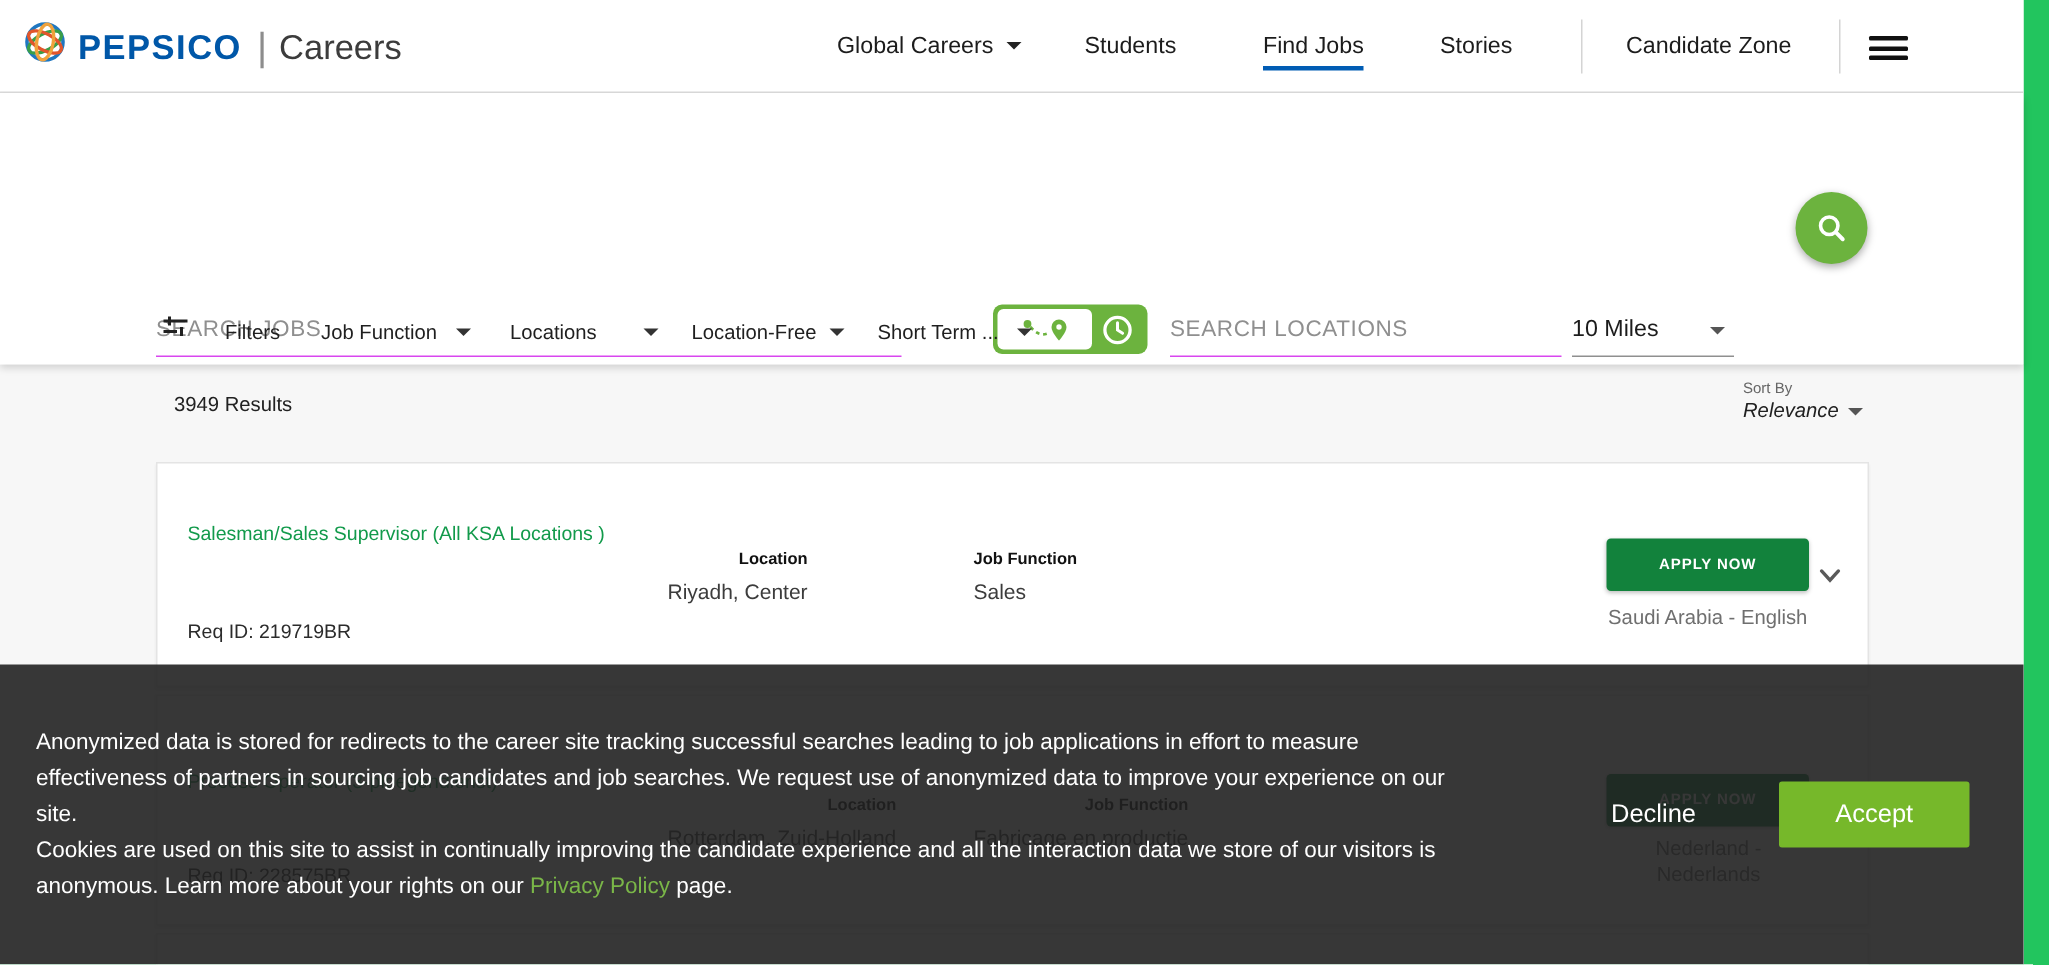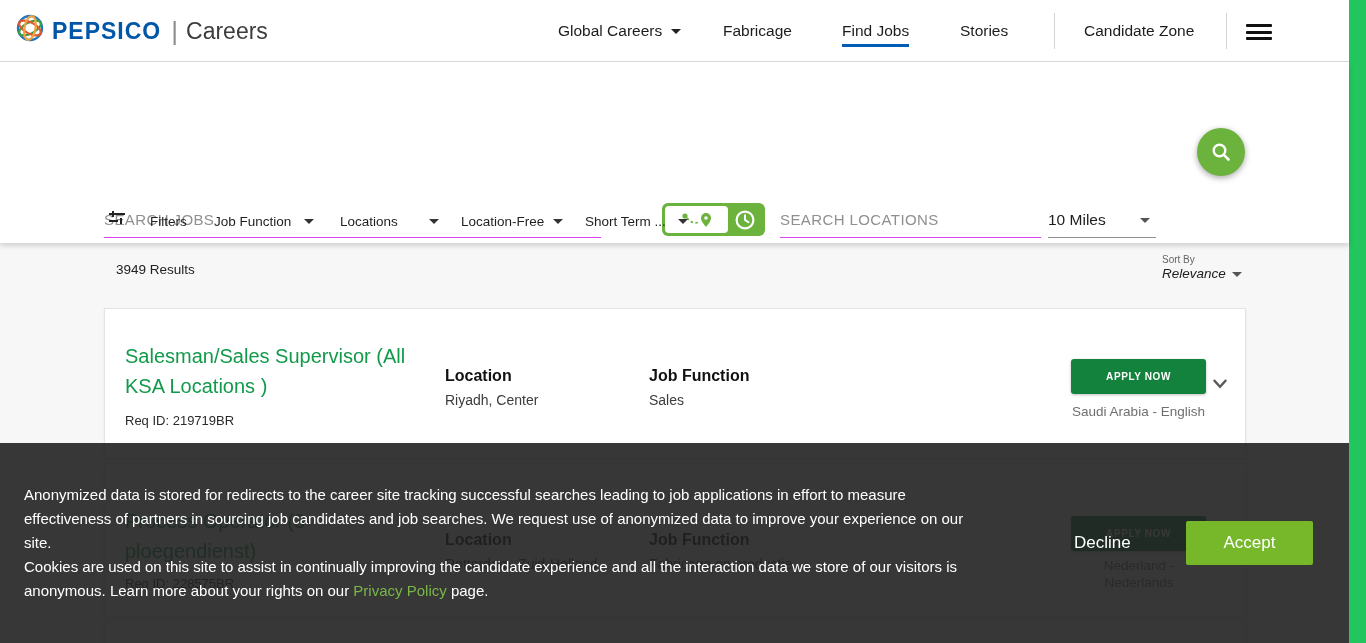--- a/index.html
+++ b/index.html
@@ -50,29 +50,29 @@
   .results-count { position:absolute; left:116px; top:19px; font-size:13.5px; color:#212121; }
   .sort-block { position:absolute; left:1162px; top:11px; cursor:pointer; }
   .sort-by { font-size:10px; color:#666; }
   .sort-value { font-size:13.5px; color:#212121; margin-top:1px;font-style:italic; }
   .sort-caret { display:inline-block; width:0; height:0; border-left:5px solid transparent; border-right:5px solid transparent; border-top:5px solid #555; margin-left:6px; vertical-align:middle; }
 
   .job-card { position:absolute; left:104px; width:1142px; background:#fff; border:1px solid #e4e4e4; box-shadow:0 1px 2px rgba(0,0,0,0.07); }
   .card-1 { top:65px; height:150px; }
   .card-2 { top:220px; height:154px; }
   .card-3 { top:379px; height:60px; }
-  .job-title { position:absolute; left:20px; top:32px; width:285px; font-size:20px; line-height:30px; color:#129a4b; cursor:pointer; }
+  .job-title { position:absolute; left:20px; top:32px; width:285px; font-size:13px; line-height:30px; color:#129a4b; cursor:pointer; }
   .card-2 .job-title { top:42px; width:235px; }
   .job-req { position:absolute; left:20px; top:104px; font-size:13px; color:#2b2b2b; }
   .card-2 .job-req { top:112px; }
   .meta-col { position:absolute; top:58px; }
   .card-2 .meta-col { top:67px; }
   .col-location { left:340px; }
   .col-function { left:544px; }
-  .meta-label { font-size:16px; font-weight:bold; color:#111; }
+  .meta-label { font-size:11px; font-weight:bold; color:#111;text-align:right; }
   .meta-value { font-size:14px; color:#3c3c3c; margin-top:7px; }
   .apply-btn { position:absolute; left:966px; top:50px; width:135px; height:35px; background:#12823c; color:#fff; border:none; border-radius:3px; font-family:"Liberation Sans",sans-serif; font-size:10px; font-weight:bold; letter-spacing:0.6px; cursor:pointer; box-shadow:0 1px 3px rgba(0,0,0,0.25); }
   .card-2 .apply-btn { top:52px; }
   .job-locale { position:absolute; left:946px; top:94px; width:175px; text-align:center; font-size:13.5px; color:#6f6f6f; line-height:17px; }
   .card-2 .job-locale { left:979px; top:93px; width:110px; }
   .expand-chevron { position:absolute; left:1106px; top:66px; cursor:pointer; }
 
   
   .overlay { position:absolute; left:0; top:200px; width:1349px; height:200px; background:rgba(33,33,33,0.9); z-index:5; }
   .banner-text { position:absolute; left:24px; top:40px; width:953px; font-size:15px; line-height:24px; color:#ffffff; }
@@ -93,21 +93,21 @@
           <ellipse cx="16" cy="16" rx="12" ry="5.5" fill="none" stroke="#3a9e49" stroke-width="2.2" transform="rotate(-28 16 16)"></ellipse>
           <ellipse cx="16" cy="16" rx="12" ry="5.5" fill="none" stroke="#e2562b" stroke-width="2.2" transform="rotate(28 16 16)"></ellipse>
           <ellipse cx="16" cy="16" rx="5.5" ry="12" fill="none" stroke="#f0a23c" stroke-width="2.2" transform="rotate(10 16 16)"></ellipse>
         </svg>
         <span class="logo-brand">PEPSICO</span>
         <span class="logo-pipe">|</span>
         <span class="logo-suffix">Careers</span>
       </div>
 
       <div class="nav-item" style="left:558px;"><span>Global Careers</span><span class="nav-caret"></span></div>
-      <div class="nav-item" style="left:723px;"><span>Fabricage</span></div>
+      <div class="nav-item" style="left:723px;"><span>Students</span></div>
       <div class="nav-item" style="left:842px;"><span class="nav-underline">Find Jobs</span></div>
       <div class="nav-item" style="left:960px;"><span>Stories</span></div>
       <div class="vdivider" style="left:1054px;"></div>
       <div class="nav-item" style="left:1084px;"><span class="nav-textline">Candidate Zone</span></div>
       <div class="vdivider" style="left:1226px;"></div>
       <div class="hamburger">
           <span></span>
           <span></span>
           <span></span>
         </div>

